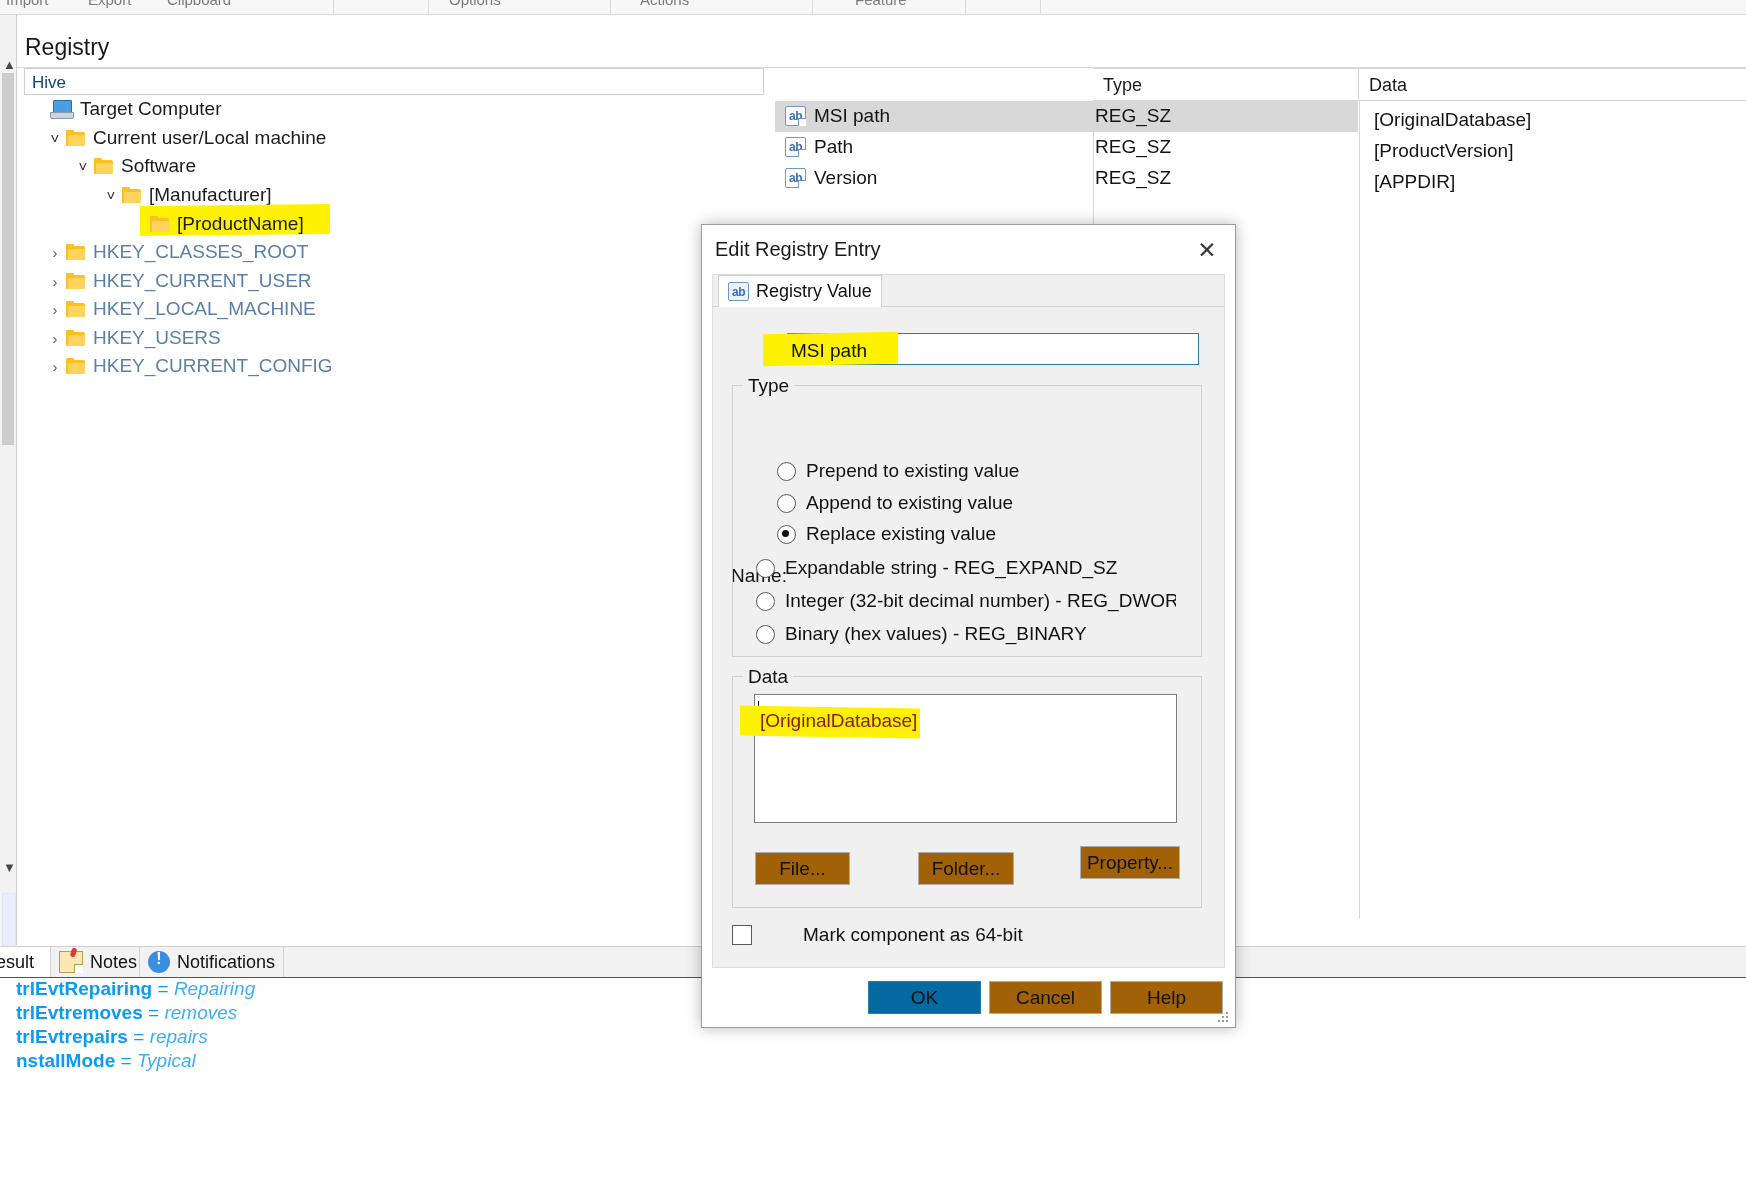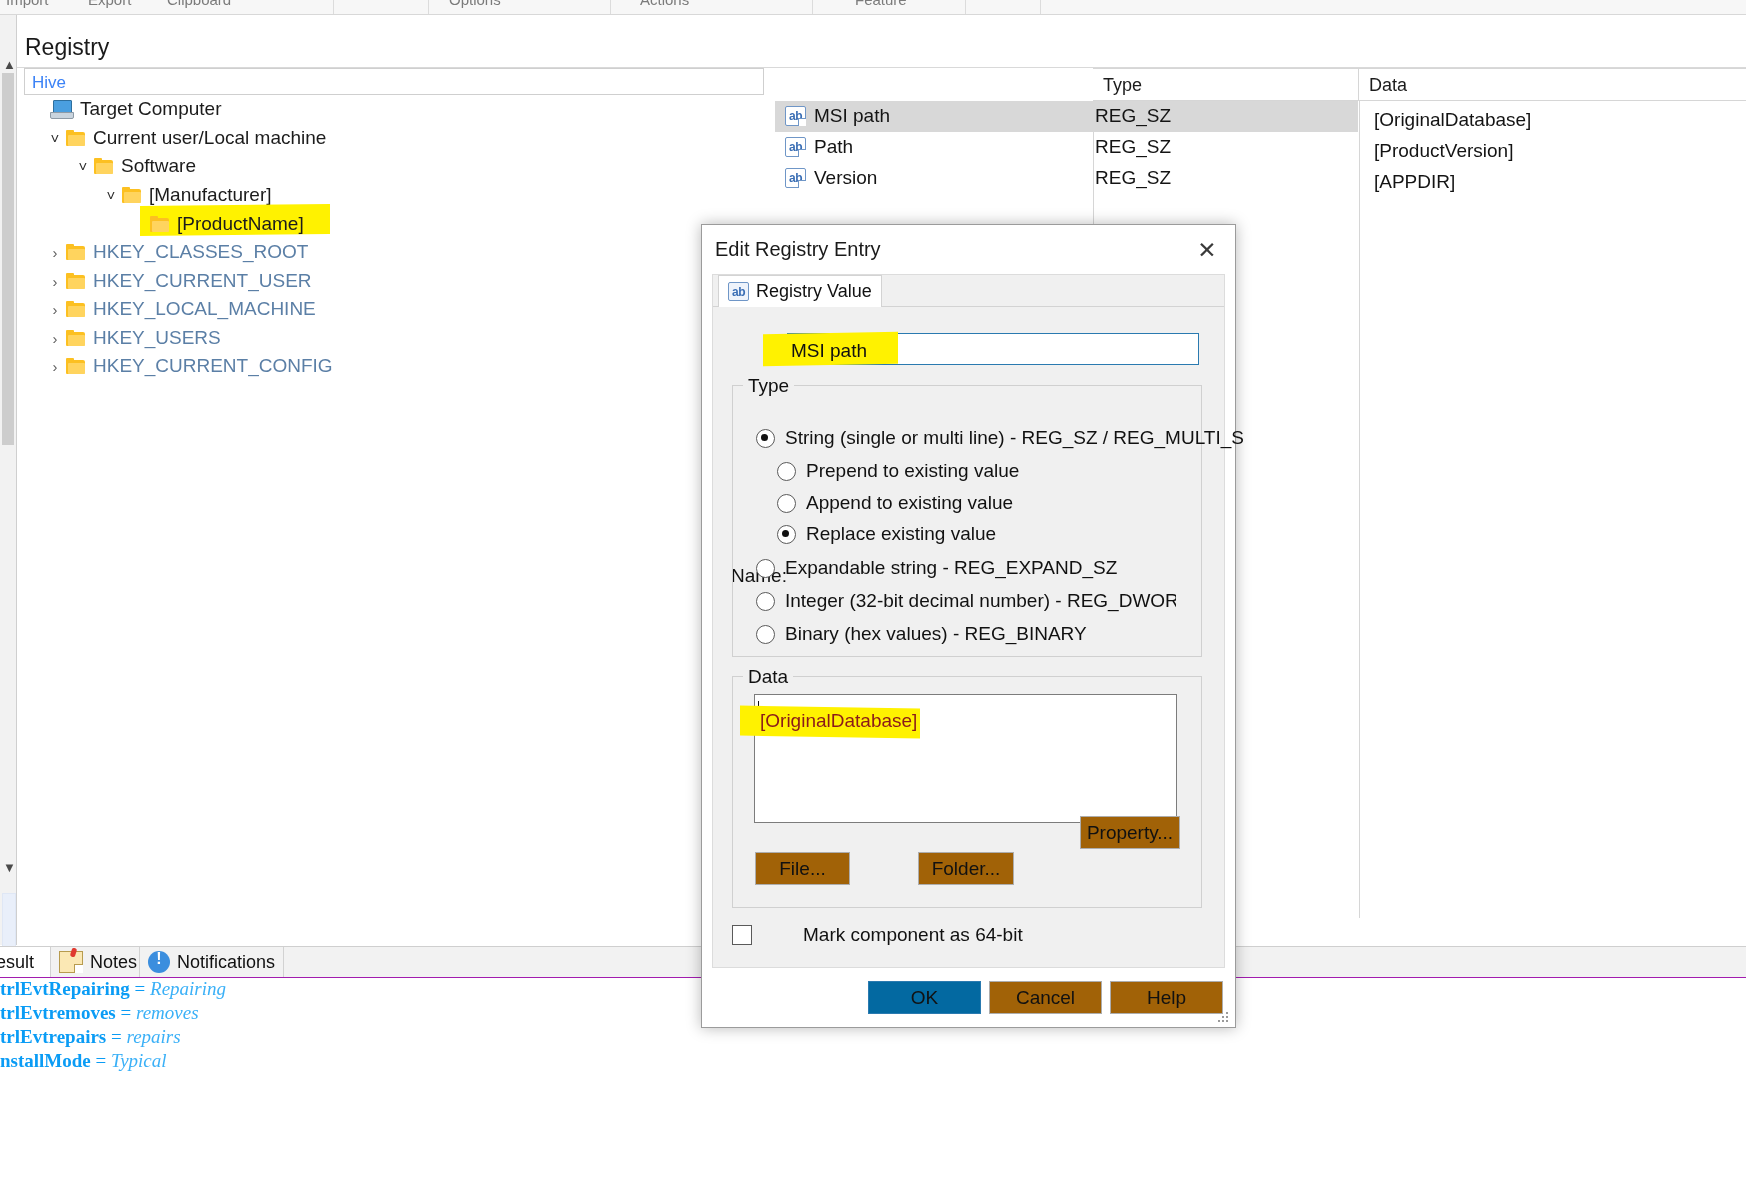--- a/index.html
+++ b/index.html
@@ -53,21 +53,21 @@
   }
   .panel-underline {
     position:absolute; left:0; top:52px; width:1730px; height:1px; background:#d9d9d9;
   }
 
   
   .tree-header {
     position:absolute; left:7px; top:53px; width:740px; height:27px;
     border:1px solid #cfcfcf; background:#ffffff; box-sizing:border-box;
   }
-  .tree-header span { position:absolute; left:7px; top:4px; font-size:17px; color:#3b82f6; }
+  .tree-header span { position:absolute; left:7px; top:4px; font-size:17px; color:#0c4a6e; }
   .tree-body { position:absolute; left:7px; top:80px; width:740px; height:790px; }
 
   .tnode { position:absolute; height:28px; display:flex; align-items:center; white-space:nowrap; }
   .tnode .chev {
     width:22px; text-align:center; font-size:15px; color:#5d5d5d; flex:0 0 22px;
   }
   .tnode .chev.open { color:#2b2b2b; }
   .tnode .lbl { font-size:19px; color:#1c1c1c; }
   .tnode .lbl.blue { color:#5b7fa6; }
 
@@ -160,21 +160,21 @@
     background:#e03a2f;border-radius:2px;transform:rotate(18deg);
   }
   .bell-icon {
     position:relative;width:22px;height:22px;margin-right:7px;flex:0 0 22px;
     border-radius:50%;background:#3b8ede;
   }
   .bell-icon::after{
     content:"!";position:absolute;left:0;right:0;top:-1px;text-align:center;
     color:#fff;font-size:16px;font-weight:bold;
   }
-  .out-lines { position:absolute; left:0; top:32px; width:900px;font-family:Liberation Serif, serif; }
+  .out-lines { position:absolute; left:16px; top:32px; width:900px; }
   .out-line { height:24px; font-size:19px; white-space:nowrap; }
   .out-line .k { color:#0a9cf5; font-weight:bold; }
   .out-line .eq { color:#0a9cf5; }
   .out-line .v { color:#3ab0f7; font-style:italic; }
 
   
   .dialog {
     position:absolute; left:701px; top:224px; width:533px; height:802px;
     background:#ffffff; border:1px solid #9b9b9b;
     box-shadow: 0 0 14px rgba(0,0,0,0.28);
@@ -491,24 +491,20 @@
   <div style="position:absolute;left:787px;top:333px;width:412px;height:32px;background:#fff;border:1px solid #2a7ab0;box-sizing:border-box;">
     <span class="caret"></span>
   </div>
   <div class="hl skew" style="left:763px; top:333px; width:135px; height:32px;"></div>
   <div style="position:absolute;left:791px;top:340px;font-size:19px;color:#111;">MSI path</div>
 
   <div class="group" style="left:732px; top:385px; width:468px; height:270px;">
     <span class="g-title">Type</span>
   </div>
 
-  <div class="radio-row" style="left:756px; top:427px;">
-    <span class="radio on"></span>
-    <span class="rl">String (single or multi line) - REG_SZ / REG_MULTI_S</span>
-  </div>
   <div class="radio-row" style="left:777px; top:460px;">
     <span class="radio"></span>
     <span class="rl">Prepend to existing value</span>
   </div>
   <div class="radio-row" style="left:777px; top:492px;">
     <span class="radio"></span>
     <span class="rl">Append to existing value</span>
   </div>
   <div class="radio-row" style="left:777px; top:523px;">
     <span class="radio on"></span>
@@ -532,21 +528,21 @@
   </div>
 
   <div class="data-box">
     <span class="caret" style="left:3px;top:6px;height:24px;"></span>
   </div>
   <div class="hl skew2" style="left:740px; top:707px; width:180px; height:30px;"></div>
   <div style="position:absolute;left:760px;top:710px;font-size:19px;color:#8b1a1a;">[OriginalDatabase]</div>
 
   <div class="btn" style="left:755px; top:852px; width:95px; height:33px;">File...</div>
   <div class="btn" style="left:918px; top:852px; width:96px; height:33px;">Folder...</div>
-  <div class="btn" style="left:1080px; top:816px; width:100px; height:33px;">Property...</div>
+  <div class="btn" style="left:1080px; top:846px; width:100px; height:33px;">Property...</div>
 
   <div class="chk-row" style="left:732px; top:924px;">
     <span class="chkbox"></span>
     <span class="cl">Mark component as 64-bit</span>
   </div>
 
   <div class="btn primary" style="left:868px; top:981px; width:113px; height:33px;">OK</div>
   <div class="btn" style="left:989px; top:981px; width:113px; height:33px;">Cancel</div>
   <div class="btn" style="left:1110px; top:981px; width:113px; height:33px;">Help</div>
 

